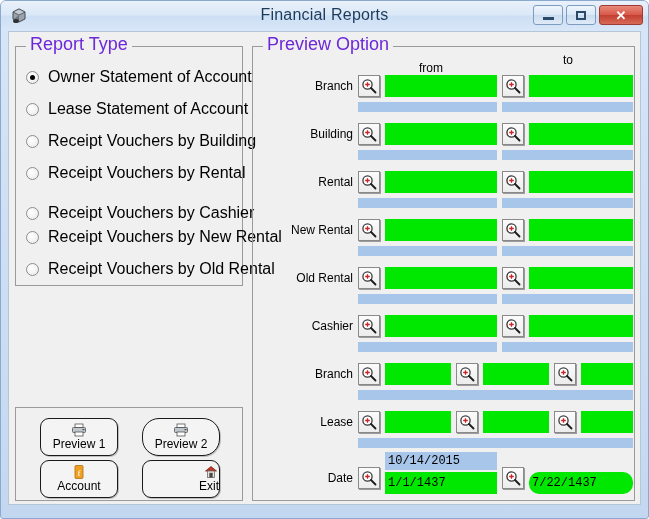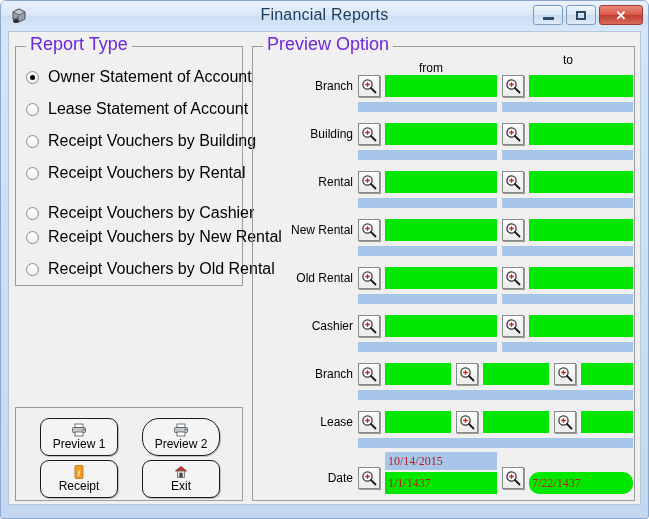--- a/index.html
+++ b/index.html
@@ -164,24 +164,24 @@
     box-shadow: 1px 1px 0 #9a9a9a;
     display: flex; align-items: center; justify-content: center;
     padding: 0;
   }
   .field {
     position: absolute;
     background: #00e800;
     border: none;
     box-sizing: border-box;
     font-size: 12px;
-    color: #b91c1c;
+    color: #000000;
     padding: 0 3px;
     line-height: 18px;
-    font-family: Liberation Serif, serif;
+    font-family: Liberation Mono, monospace;
     overflow: hidden;
     white-space: nowrap;
   }
   .field.blue {
     background: #a8c6ea;
   }
 
   
   .act-btn {
     position: absolute;
@@ -489,24 +489,24 @@
           <rect x="11.5" y="6" width="2" height="1.2" fill="#4b5155"></rect>
         </svg>
         <span class="lbl">Preview 2</span>
       </button>
 
       <button class="act-btn" style="left:24px; top:52px;">
         <svg class="act-icon" viewBox="0 0 16 14">
           <rect x="4" y="0.5" width="8" height="13" rx="1" fill="#f0a020" stroke="#b07010" stroke-width="0.8"></rect>
           <text x="8" y="10.5" font-size="9" font-family="Liberation Serif, serif" fill="#ffffff" text-anchor="middle">f</text>
         </svg>
-        <span class="lbl">Receipt</span>
-      </button>
-
-      <button class="act-btn" style="left:126px; top:52px;">
+        <span class="lbl">Account</span>
+      </button>
+
+      <button class="act-btn" style="left:126px; top:52px;align-items:flex-end;">
         <svg class="act-icon" viewBox="0 0 16 14">
           <path d="M2.5 6 L8 1.5 L13.5 6 Z" fill="#c0392b" stroke="#7e241a" stroke-width="0.8"></path>
           <rect x="4.5" y="6" width="7" height="6.5" fill="#e8e4dd" stroke="#6e6a63" stroke-width="0.8"></rect>
           <rect x="6.3" y="7.8" width="3.4" height="4.7" fill="#4a4a4a"></rect>
         </svg>
         <span class="lbl">Exit</span>
       </button>
     </div>
 
   </div>

